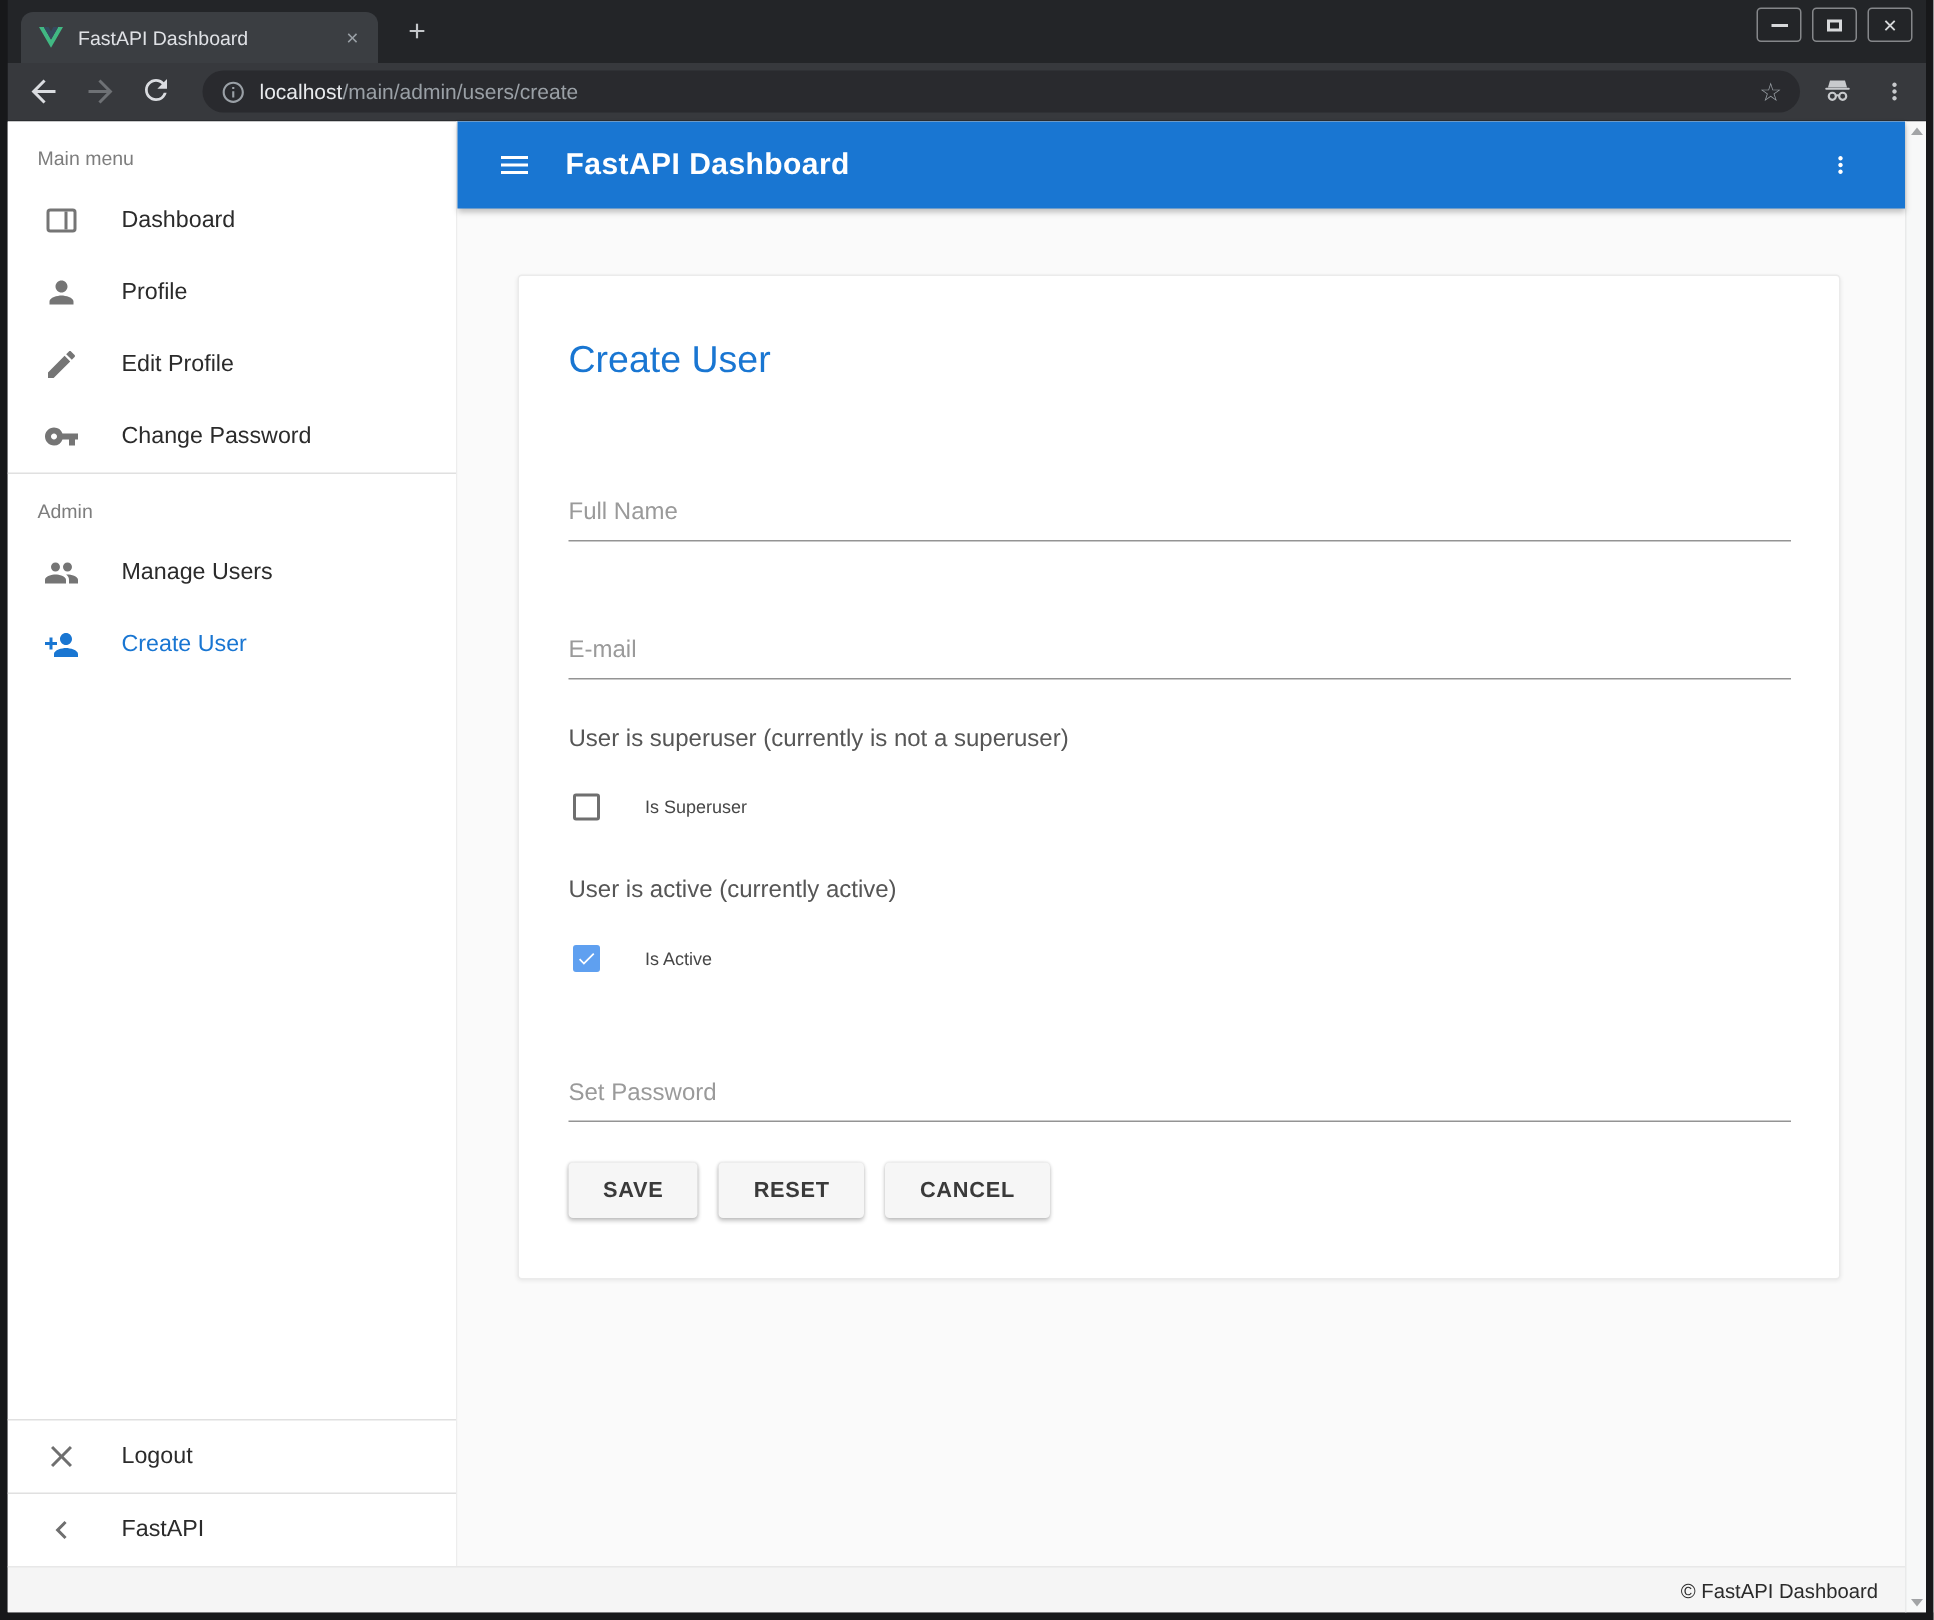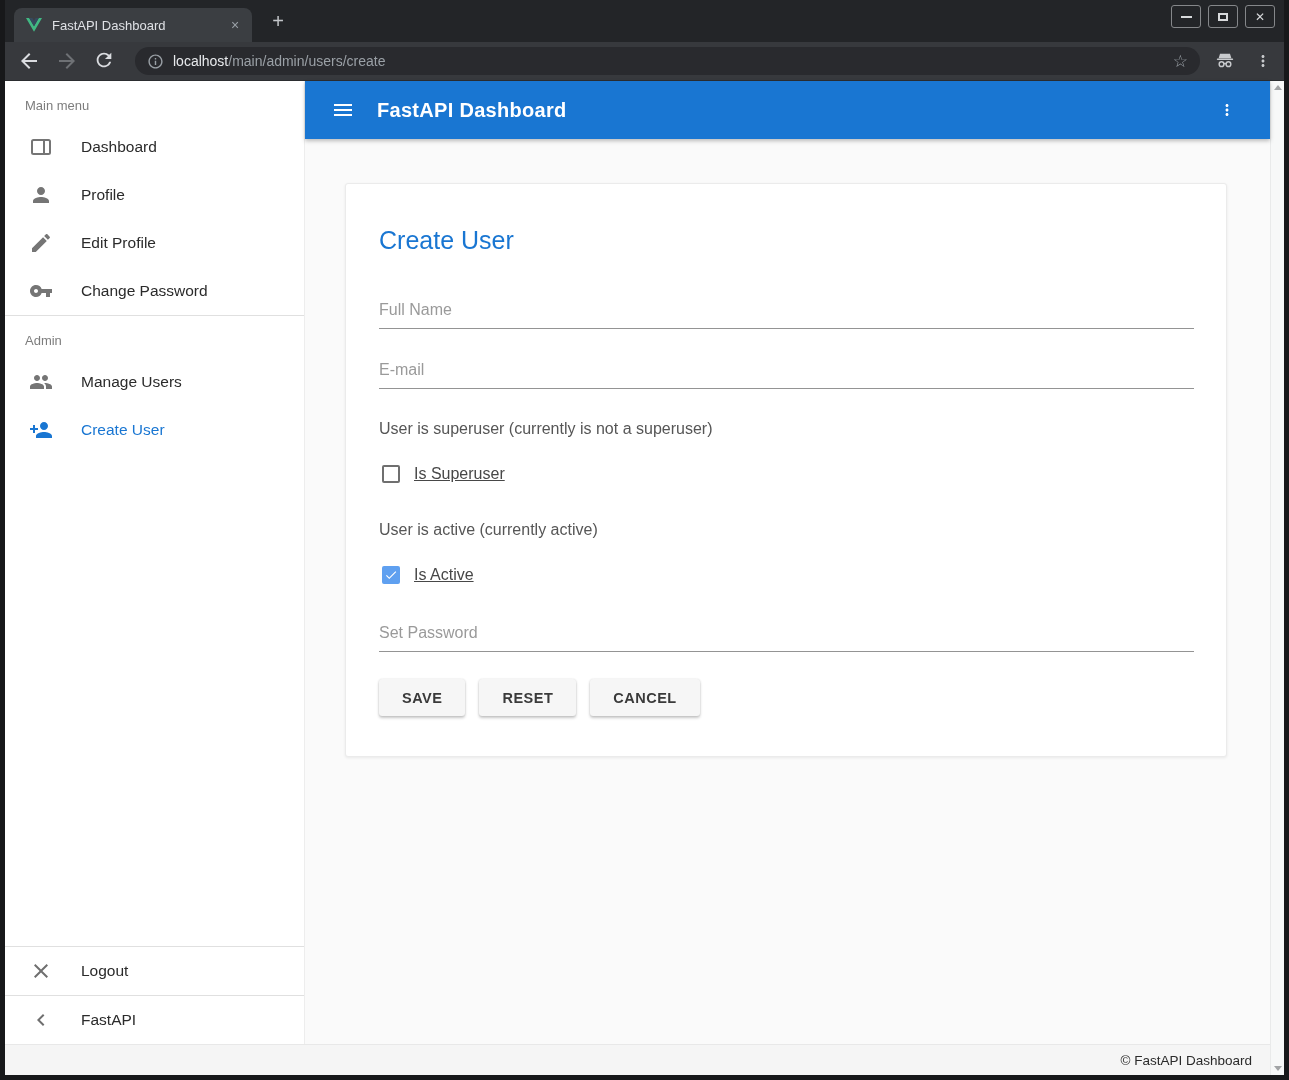--- a/index.html
+++ b/index.html
@@ -52,28 +52,28 @@
   .appbar { height:58px; background:#1976d2; box-shadow:0 2px 4px rgba(0,0,0,.25); display:flex; align-items:center; padding:0 34px 0 26px; flex:none; position:relative; z-index:2; }
   .appbar-title { color:#ffffff; font-size:20px; font-weight:bold; margin-left:22px; letter-spacing:.3px; }
   .appbar-spacer { flex:1; }
   .content { flex:1; overflow:hidden; }
   .card { margin:44px 43px 0 40px; background:#ffffff; border:1px solid #ebebeb; border-radius:3px;
           box-shadow:0 1px 3px rgba(0,0,0,.07); padding:42px 32px 40px 33px; }
   .card-title { color:#1976d2; font-size:25px; font-weight:400; }
   .field { margin-top:46px; }
   .field + .field { margin-top:32px; }
   .field input { width:100%; border:none; outline:none; background:transparent; font-size:16px; color:#4c1d95;
-                 border-bottom:1px solid #949494; padding:0 0 9px 0; font-family:"Liberation Sans", sans-serif; }
+                 border-bottom:1px solid #949494; padding:0 0 9px 0; font-family:"Liberation Sans", sans-serif;margin-top:32px; }
   .field input::placeholder { color:#9a9a9a; opacity:1; }
   .message { margin-top:31px; font-size:16px; color:#565656; }
   .check-row { margin-top:27px; display:flex; align-items:center; padding-left:3px; }
   .checkbox { width:18px; height:18px; border-radius:2px; flex:none; display:flex; align-items:center; justify-content:center; }
   .checkbox.unchecked { border:2px solid #6f6f6f; background:#fff; }
   .checkbox.checked { background:#5fa0f0; }
-  .check-lbl { margin-left:14px; font-size:16px; color:#474747;text-decoration:underline; }
+  .check-lbl { margin-left:30px; font-size:12px; color:#474747; }
   .pwfield { margin-top:40px; }
   .btn-row { margin-top:27px; display:flex; }
   .btn { height:37px; padding:0 23px; margin-right:14px; background:#f6f6f6; border:none; border-radius:3px;
          box-shadow:0 2px 3px rgba(0,0,0,.22), 0 0 2px rgba(0,0,0,.12); font-size:14.5px; font-weight:bold; color:#3a3a3a;
          letter-spacing:.5px; font-family:"Liberation Sans", sans-serif; cursor:pointer; }
 
   
   .footer { height:31px; background:#f5f5f5; border-top:1px solid #e8e8e8; flex:none;
             display:flex; align-items:center; justify-content:flex-end; padding-right:18px; }
   .footer-text { font-size:13.5px; color:#2b2b2b; }

